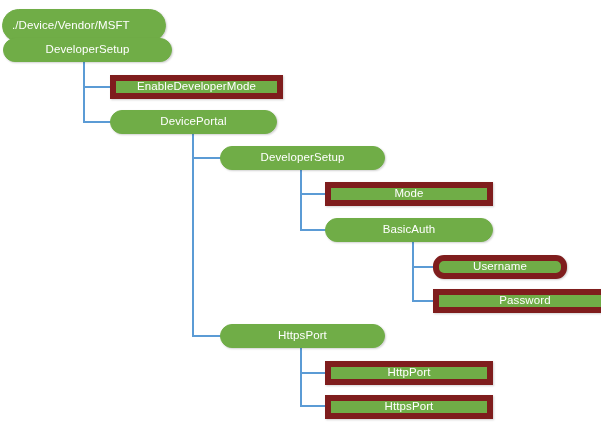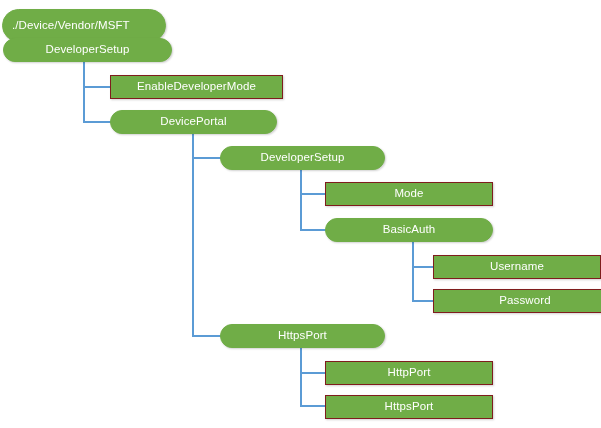--- a/index.html
+++ b/index.html
@@ -29,21 +29,21 @@
     white-space: nowrap;
     letter-spacing: 0.1px;
     z-index: 3;
   }
   .node.rounded {
     border-radius: 999px;
     border: 1px solid #70AD47;
   }
   .node.square {
     border-radius: 0;
-    border: 1px solid #7f1d1d;
+    border: 6px solid #7f1d1d;
     text-align: center;
   }
   .node.align-left {
     justify-content: flex-start;
     padding-left: 9px;
   }
   .node.shadow {
     box-shadow: 1px 1px 2px rgba(0,0,0,0.18);
   }
   .conn {
@@ -88,21 +88,21 @@
   <div class="node square shadow" style="left:110px; top:75px; width:173px; height:24px;">EnableDeveloperMode</div>
 
   <div class="node rounded shadow" style="left:110px; top:110px; width:167px; height:24px;">DevicePortal</div>
 
   <div class="node rounded shadow" style="left:220px; top:146px; width:165px; height:24px;">DeveloperSetup</div>
 
   <div class="node square shadow" style="left:325px; top:182px; width:168px; height:24px;">Mode</div>
 
   <div class="node rounded shadow" style="left:325px; top:218px; width:168px; height:24px;">BasicAuth</div>
 
-  <div class="node square shadow" style="left:433px; top:255px; width:168px; height:24px;">Username</div>
+  <div class="node square shadow" style="left:433px; top:255px; width:134px; height:24px;border-radius:11px;">Username</div>
 
   <div class="node square shadow" style="left:433px; top:289px; width:184px; height:24px;">Password</div>
 
   <div class="node rounded shadow" style="left:220px; top:324px; width:165px; height:24px;">HttpsPort</div>
 
   <div class="node square shadow" style="left:325px; top:361px; width:168px; height:24px;">HttpPort</div>
 
   <div class="node square shadow" style="left:325px; top:395px; width:168px; height:24px;">HttpsPort</div>
 
 </div>

